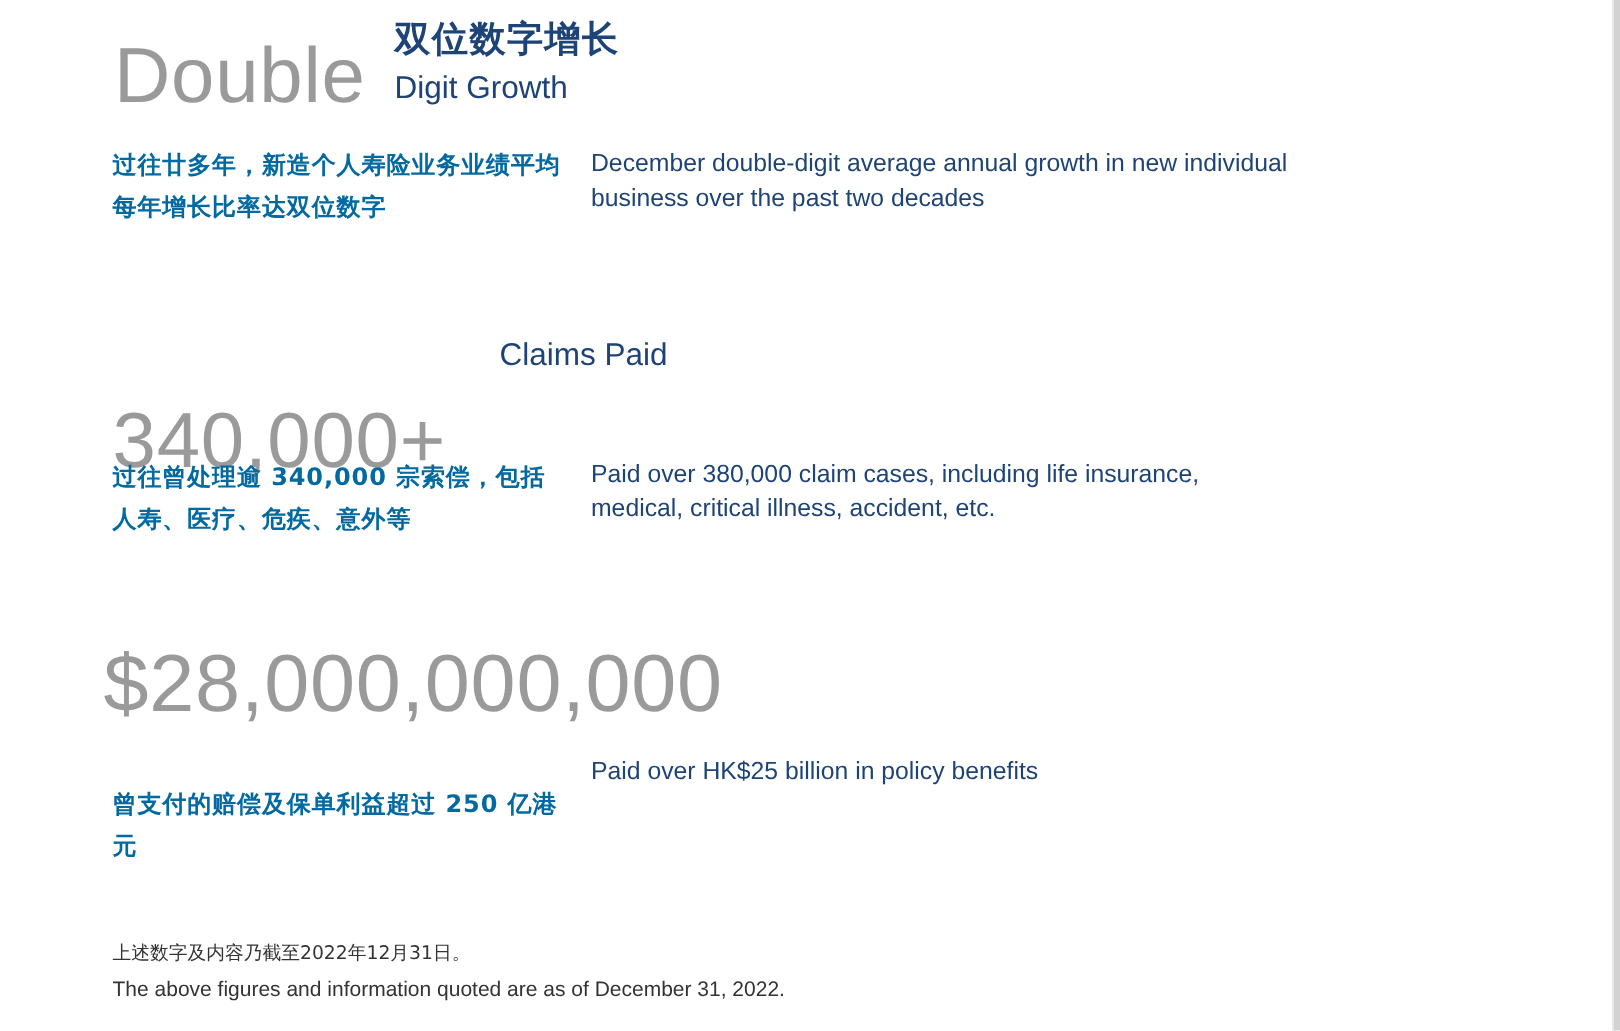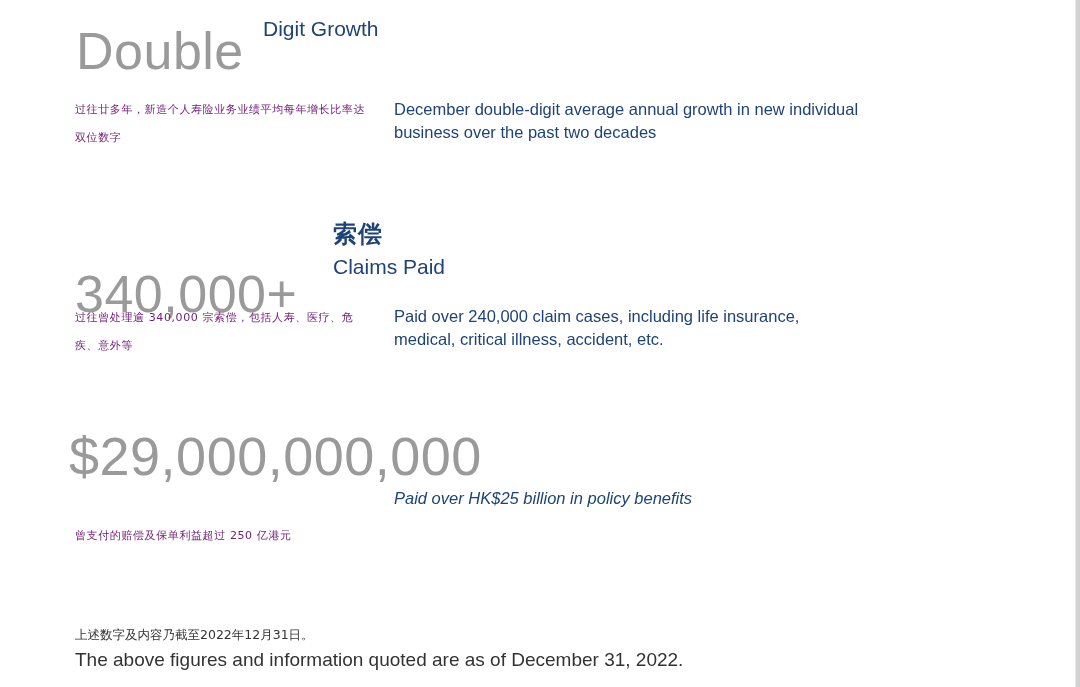--- a/index.html
+++ b/index.html
@@ -56,24 +56,24 @@
     .title-en {
       font-family: "Liberation Sans", "DejaVu Sans", sans-serif;
       font-size: 21px;
       line-height: 28px;
       margin-top: 6px;
     }
     .desc-cn {
       position: absolute;
       left: 75px;
       width: 300px;
-      font-size: 11px;
-      font-weight: normal;
+      font-size: 16px;
+      font-weight: bold;
       line-height: 28px;
-      color: #701a75;
+      color: #0369a1;
       letter-spacing: 0.6px;
     }
     .desc-en {
       position: absolute;
       left: 394px;
       width: 470px;
       font-family: "Liberation Sans", "DejaVu Sans", sans-serif;
       font-size: 16.5px;
       line-height: 23px;
       color: #1d4377;
@@ -81,51 +81,51 @@
     .footnote {
       position: absolute;
       left: 75px;
       top: 622px;
       font-size: 12.5px;
       color: #333333;
       line-height: 25px;
     }
     .footnote .en {
       font-family: "Liberation Sans", "DejaVu Sans", sans-serif;
-      font-size: 19px;
+      font-size: 14px;
     }
   </style>
 </head>
 <body>
 
 <div class="page">
 
   <section class="stat" style="top:0;">
     <div class="big" style="left:76px; top:20px; font-size:52px; line-height:62px;">Double</div>
     <div class="title-block" style="left:263px; top:11px;">
+      <div class="title-cn">双位数字增长</div>
       <div class="title-en" style="margin-top:4px;">Digit Growth</div>
     </div>
     <div class="desc-cn" style="top:96px;">过往廿多年，新造个人寿险业务业绩平均每年增长比率达双位数字</div>
     <div class="desc-en" style="top:98px;">December double-digit average annual growth in new individual business over the past two decades</div>
   </section>
 
   <section class="stat" style="top:0;">
     <div class="big" style="left:75px; top:227px; font-size:52px; line-height:62px;margin-top:36px;">340,000+</div>
     <div class="title-block" style="left:333px; top:219px;">
-      <div class="title-cn">索偿</div>
       <div class="title-en" style="margin-top:4px;text-align:right;">Claims Paid</div>
     </div>
     <div class="desc-cn" style="top:304px;">过往曾处理逾 340,000 宗索偿，包括人寿、医疗、危疾、意外等</div>
-    <div class="desc-en" style="top:305px;">Paid over 240,000 claim cases, including life insurance, medical, critical illness, accident, etc.</div>
+    <div class="desc-en" style="top:305px;">Paid over 380,000 claim cases, including life insurance, medical, critical illness, accident, etc.</div>
   </section>
 
   <section class="stat" style="top:0;">
-    <div class="big" style="left:69px; top:424px; font-size:54px; line-height:64px;">$29,000,000,000</div>
+    <div class="big" style="left:69px; top:424px; font-size:54px; line-height:64px;">$28,000,000,000</div>
     <div class="desc-cn" style="top:522px;">曾支付的赔偿及保单利益超过 250 亿港元</div>
-    <div class="desc-en" style="top:487px;font-style:italic;">Paid over HK$25 billion in policy benefits</div>
+    <div class="desc-en" style="top:503px;">Paid over HK$25 billion in policy benefits</div>
   </section>
 
   <div class="footnote">
     <div>上述数字及内容乃截至2022年12月31日。</div>
     <div class="en">The above figures and information quoted are as of December 31, 2022.</div>
   </div>
 
 </div>
 
 <div class="scrollbar"></div>

